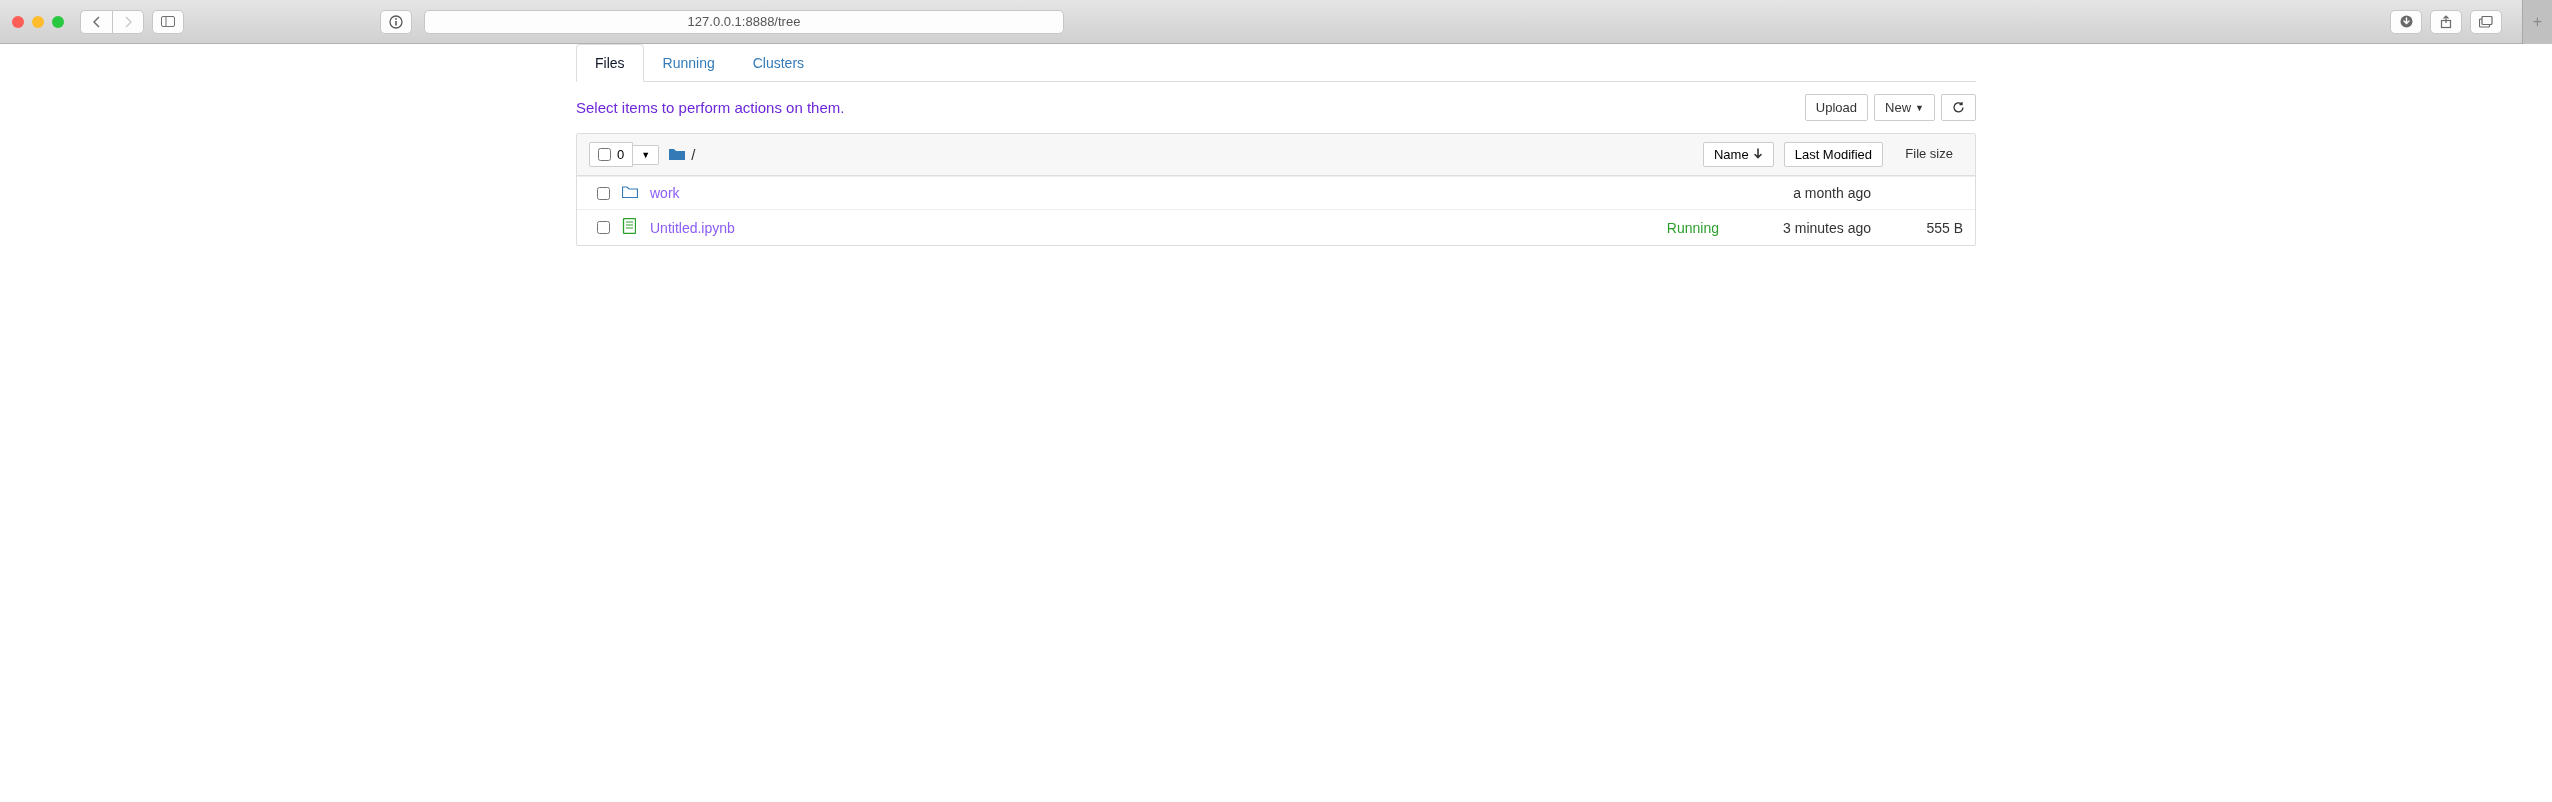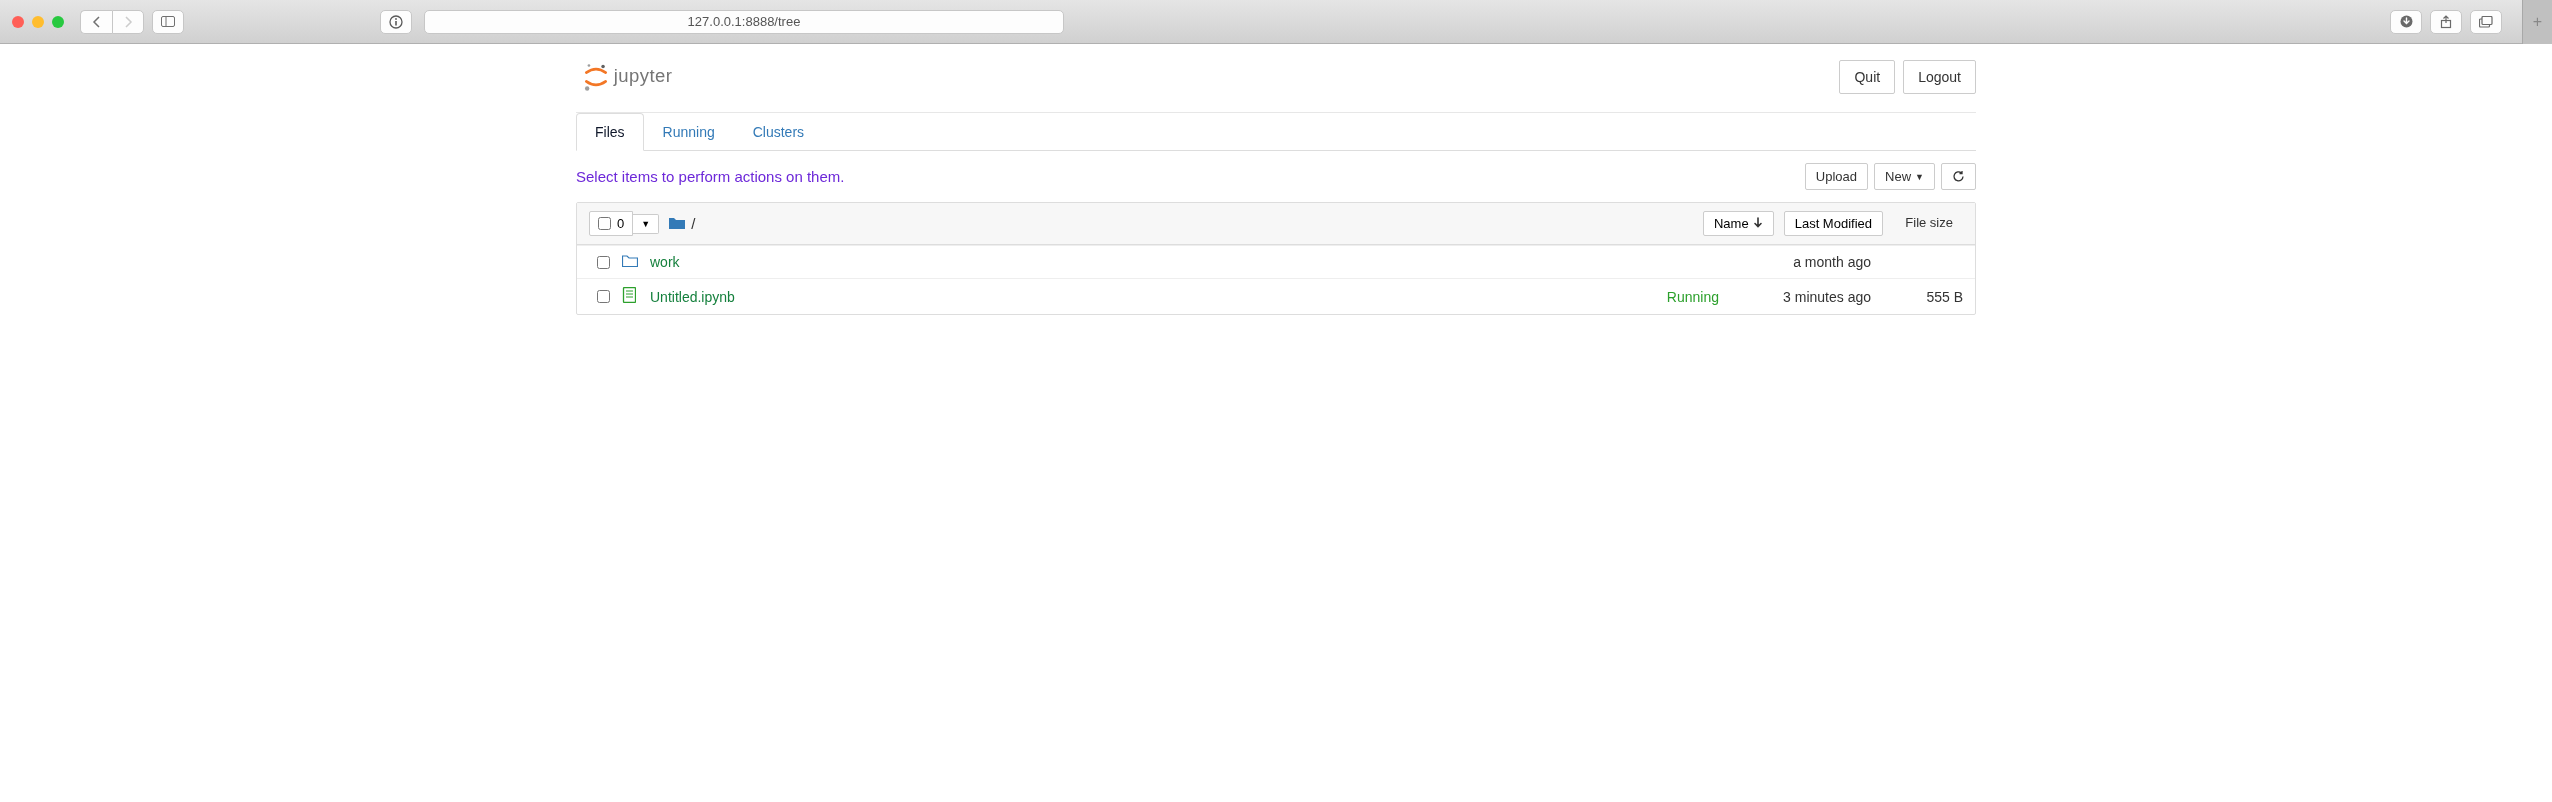--- a/index.html
+++ b/index.html
@@ -55,21 +55,21 @@
     .header-cols { margin-left: auto; display: flex; gap: 10px; }
     .col-btn { border: 1px solid #ccc; background: #fff; padding: 4px 10px; font-size: 13px; border-radius: 2px; cursor: pointer; display: inline-flex; align-items: center; gap: 4px; }
     .col-size-h { padding: 4px 10px; font-size: 13px; color: #333; min-width: 70px; text-align: right; }
 
     
     .row { border-top: 1px solid #eee; padding: 8px 12px; display: flex; align-items: center; gap: 12px; }
     .row:first-of-type { border-top: none; }
     .row-chk { margin-left: 8px; }
     .file-icon { width: 16px; color: #337ab7; }
     .nb-icon { color: #2ca02c; }
-    .file-name { color: #15803d; font-size: 14px; cursor: pointer; }
+    .file-name { color: #8b5cf6; font-size: 14px; cursor: pointer; }
     .row-status { margin-left: auto; color: #2ca02c; font-size: 14px; }
     .row-modified { width: 140px; text-align: right; font-size: 14px; color: #333; }
     .row-size { width: 80px; text-align: right; font-size: 14px; color: #333; }
 
     input[type=checkbox] { width: 13px; height: 13px; cursor: pointer; }
     .page-container { padding: 0 80px; }
   </style>
 </head>
 <body>
 
@@ -128,38 +128,20 @@
         </svg>
     </div>
   </div>
   <div class="new-tab-corner">
     <span>+</span>
   </div>
 </div>
 
 <div class="page-container">
   <div class="jupyter-page">
-    <div class="jupyter-header">
-      <div class="logo">
-        <svg width="130" height="34" viewBox="0 0 130 34">
-          <g>
-            <circle cx="6" cy="4" r="1.5" fill="#9e9e9e"></circle>
-            <circle cx="22" cy="5" r="2" fill="#616161"></circle>
-            <circle cx="4" cy="30" r="2.5" fill="#9e9e9e"></circle>
-            <path d="M 3 12 Q 14 4 25 12" stroke="#f37726" stroke-width="3" fill="none" stroke-linecap="round"></path>
-            <path d="M 3 22 Q 14 30 25 22" stroke="#f37726" stroke-width="3" fill="none" stroke-linecap="round"></path>
-          </g>
-          <text x="34" y="23" font-size="21" fill="#757575" font-family="Arial" letter-spacing="0.5">jupyter</text>
-        </svg>
-      </div>
-      <div class="header-btns">
-        <button class="header-btn">Quit</button>
-        <button class="header-btn">Logout</button>
-      </div>
-    </div>
 
     <div class="tabs-row">
       <div class="tab active">Files</div>
       <div class="tab">Running</div>
       <div class="tab">Clusters</div>
     </div>
 
     <div class="action-bar">
       <div class="hint-text">Select items to perform actions on them.</div>
       <div class="action-btns">

